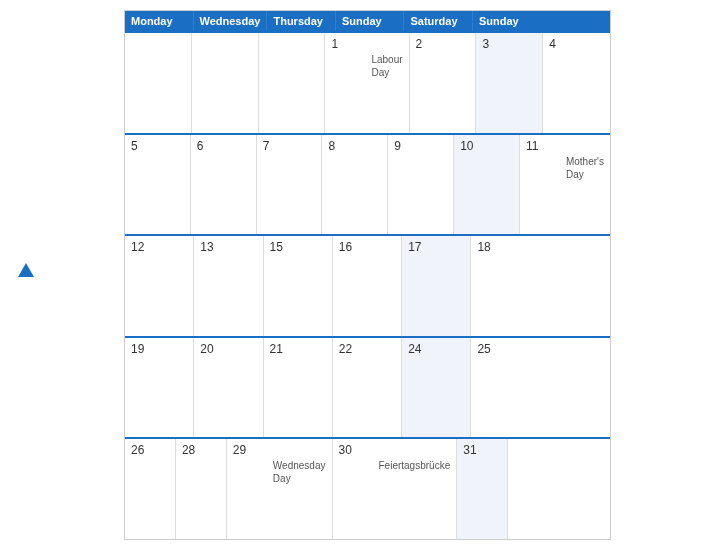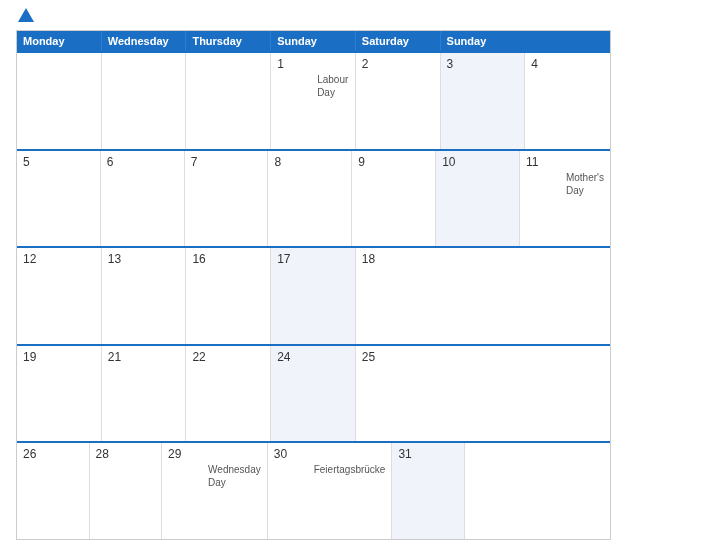--- a/index.html
+++ b/index.html
@@ -9,21 +9,21 @@
       width: 712px;
       height: 550px;
       overflow: hidden;
     }
     .page {
       width: 627px;
       height: 550px;
       background: #fff;
       padding: 10px 16px 10px 16px;
       display: flex;
-      flex-direction: column;
+      flex-direction: row;
     }
     .header {
       display: flex;
       align-items: center;
       justify-content: space-between;
       margin-bottom: 6px;
     }
     .logo-text-general {
       font-size: 13px;
       font-weight: bold;
@@ -198,32 +198,38 @@
           </div>
         </div>
         <div class="cal-week">
           <div class="cal-cell">
             <span class="day-num">12</span>
           </div>
           <div class="cal-cell">
             <span class="day-num">13</span>
           </div>
           <div class="cal-cell">
+            <span class="day-num">15</span>
+          </div>
+          <div class="cal-cell">
             <span class="day-num">16</span>
           </div>
           <div class="cal-cell shaded">
             <span class="day-num">17</span>
           </div>
           <div class="cal-cell">
             <span class="day-num">18</span>
           </div>
         </div>
         <div class="cal-week">
           <div class="cal-cell">
             <span class="day-num">19</span>
+          </div>
+          <div class="cal-cell">
+            <span class="day-num">20</span>
           </div>
           <div class="cal-cell">
             <span class="day-num">21</span>
           </div>
           <div class="cal-cell">
             <span class="day-num">22</span>
           </div>
           <div class="cal-cell shaded">
             <span class="day-num">24</span>
           </div>

